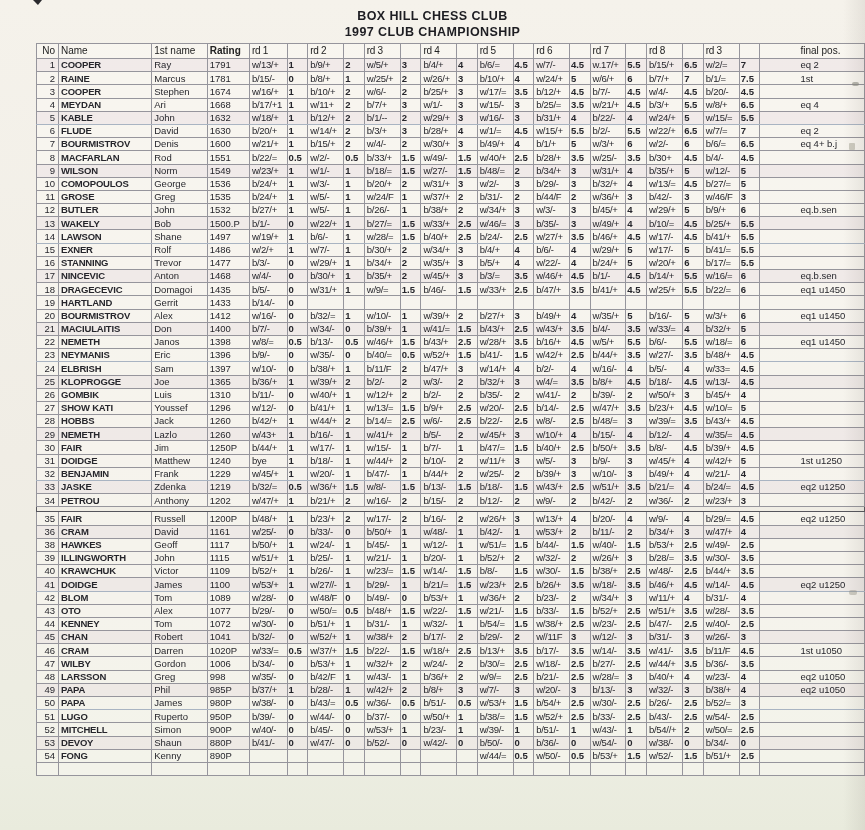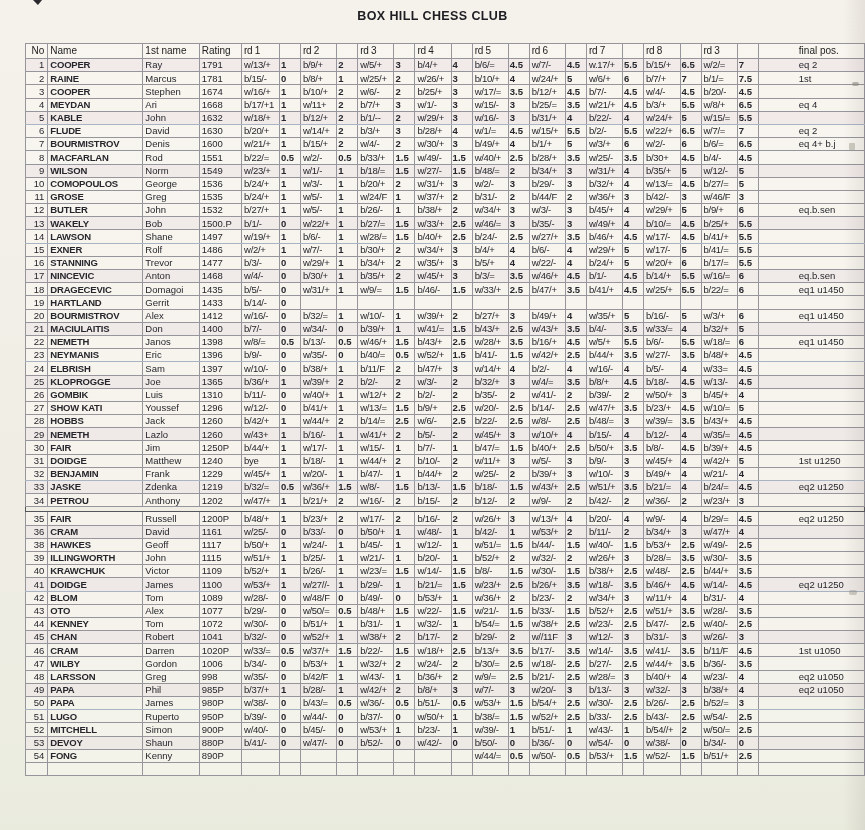--- a/index.html
+++ b/index.html
@@ -7,41 +7,41 @@
     width:865px;height:830px;position:relative;overflow:hidden;
     background:linear-gradient(180deg,#f5f2eb 0%,#f0ede5 55%,#ecede1 92%,#e9ebdd 100%);
     font-family:"Liberation Sans","DejaVu Sans",sans-serif;
     color:#23232a;
   }
   .right-shade{position:absolute;top:0;right:0;width:22px;height:100%;
     background:linear-gradient(90deg,rgba(0,0,0,0) 0%,rgba(90,80,70,0.10) 100%);}
   .titles{position:absolute;top:8px;left:0;width:100%;text-align:center;}
   .titles .t{font-size:12.5px;font-weight:700;letter-spacing:.4px;line-height:16px;color:#1d1d22;}
   table{
-    position:absolute;top:43px;left:25px;
+    position:absolute;top:43px;left:36px;
     border-collapse:collapse;table-layout:fixed;
     background:rgba(252,251,247,0.45);
     border:1.5px solid #55555c;
   }
   th,td{
     border:1px solid #96959c;
     height:12.2px;line-height:11.5px;
     font-size:9.5px;
     padding:0 2px;
     white-space:nowrap;overflow:hidden;
     text-align:left;vertical-align:middle;
     font-weight:400;color:#26262c;
   }
   th{font-size:10px;height:14px;color:#222;}
   .c-no{width:20px;text-align:right;padding-right:3px;}
   .c-name{width:112px;font-weight:700;letter-spacing:-.2px;}
   th.c-name{font-weight:400;letter-spacing:0;}
   .c-first{width:62px;}
   .c-rating{width:45px;font-weight:400;}
-  th.c-rating{font-weight:400;margin-top:39px;}
+  th.c-rating{font-weight:700;margin-top:39px;}
   .c-res{width:36px;letter-spacing:-.3px;}
   .c-score{width:21px;font-weight:700;padding-left:1px;}
   .c-final{width:82px;padding-left:40px;}
   tr:nth-child(4n+1) td{background:rgba(210,188,206,0.18);}
   tr:nth-child(7n+3) td{border-top-color:#b5a6bd;}
   tr:nth-child(9n+5) td{border-bottom-color:#a9b4c2;}
   tr.spacer td{
     height:4px;background:#f0ede5;border-left:none;border-right:none;
     border-top:1.5px solid #55555c;border-bottom:1.5px solid #55555c;padding:0;
   }
@@ -49,20 +49,21 @@
   .sp1{top:0;left:33px;width:9px;height:5px;clip-path:polygon(0 0,100% 0,55% 100%);}
   .sp2{top:82px;right:6px;width:7px;height:4px;background:#8b8b80;border-radius:2px;opacity:.6;}
   .sp3{top:143px;right:10px;width:6px;height:7px;background:#9a9a88;opacity:.45;border-radius:1px;}
   .sp4{top:590px;right:8px;width:8px;height:5px;background:#8f8c80;opacity:.4;border-radius:2px;}
 </style>
 </head>
 <body>
 
 <div class="titles">
   <div class="t">BOX HILL CHESS CLUB</div>
+  <div class="t">1997 CLUB CHAMPIONSHIP</div>
 </div>
 
 <table>
   <thead>
     <tr id="hdr-row">
         <th class="c-no">No</th>
         <th class="c-name">Name</th>
         <th class="c-first">1st name</th>
         <th class="c-rating">Rating</th>
         <th class="c-res">rd 1</th>

